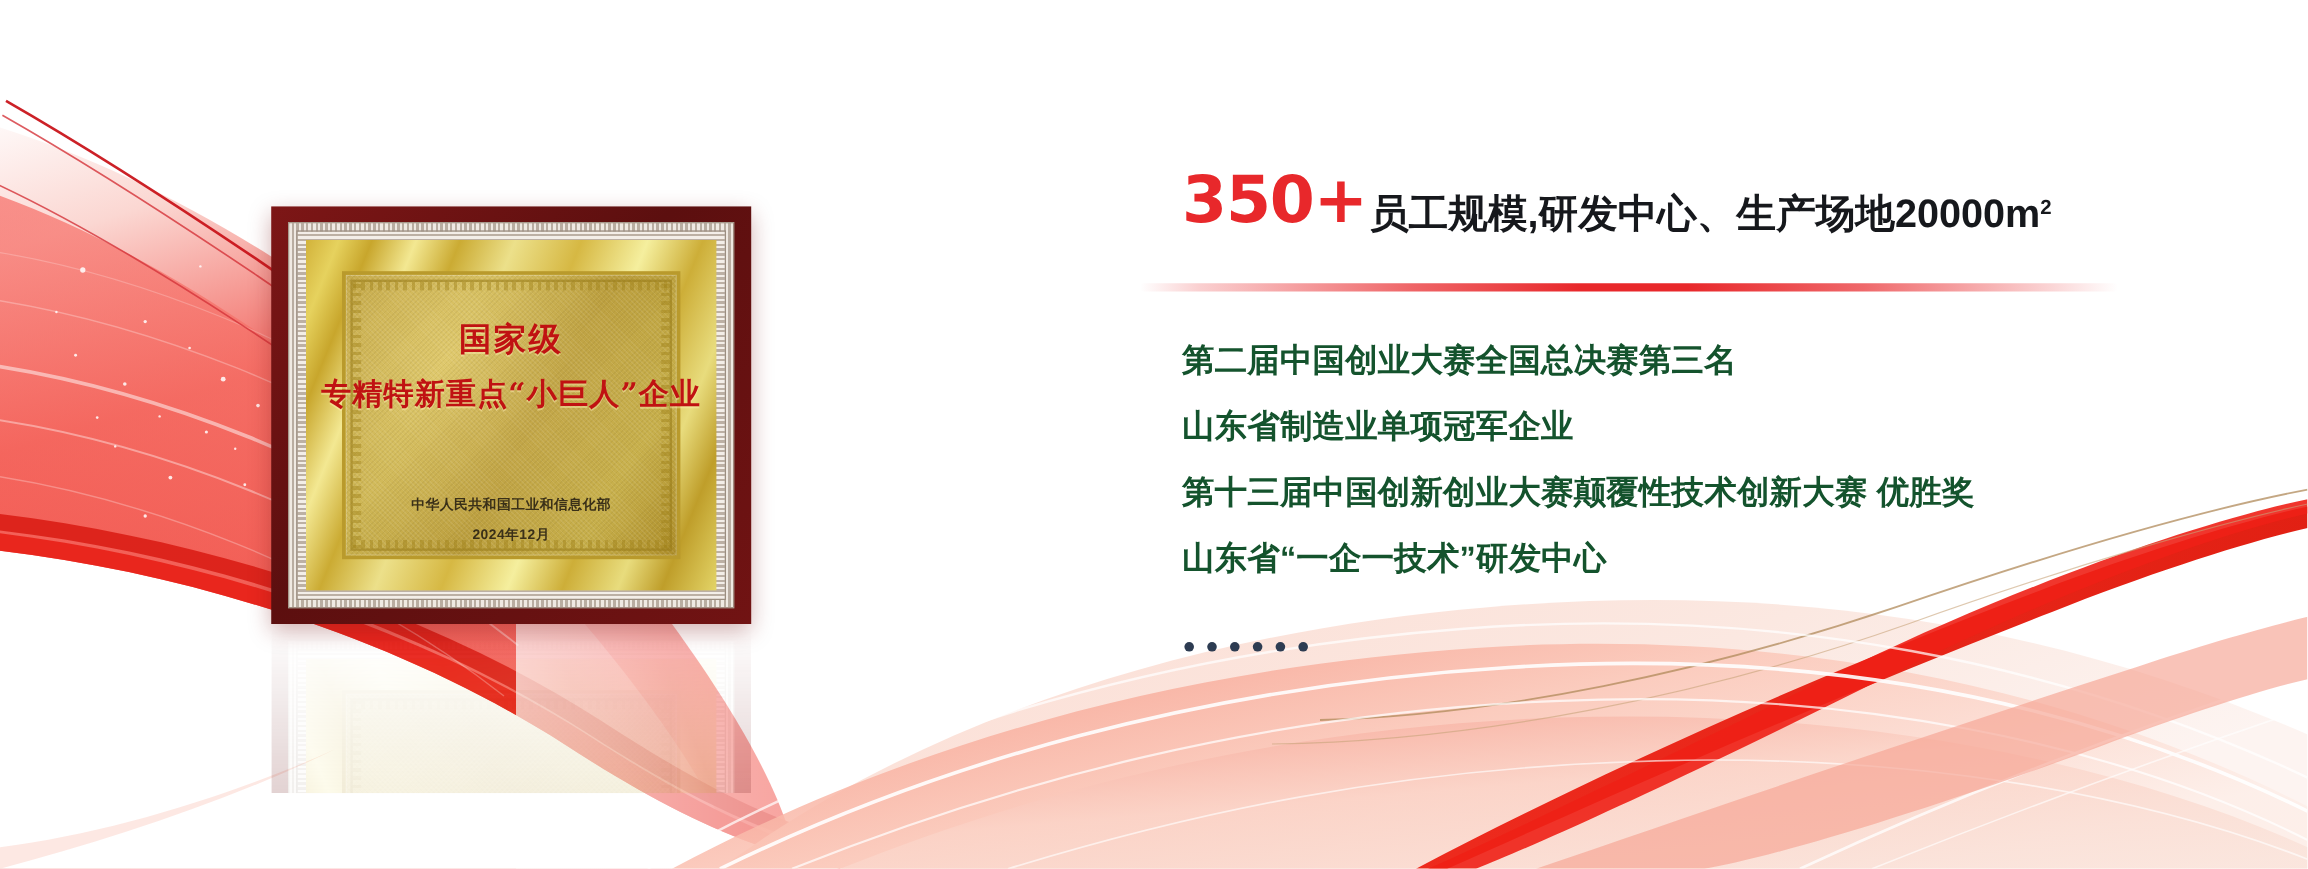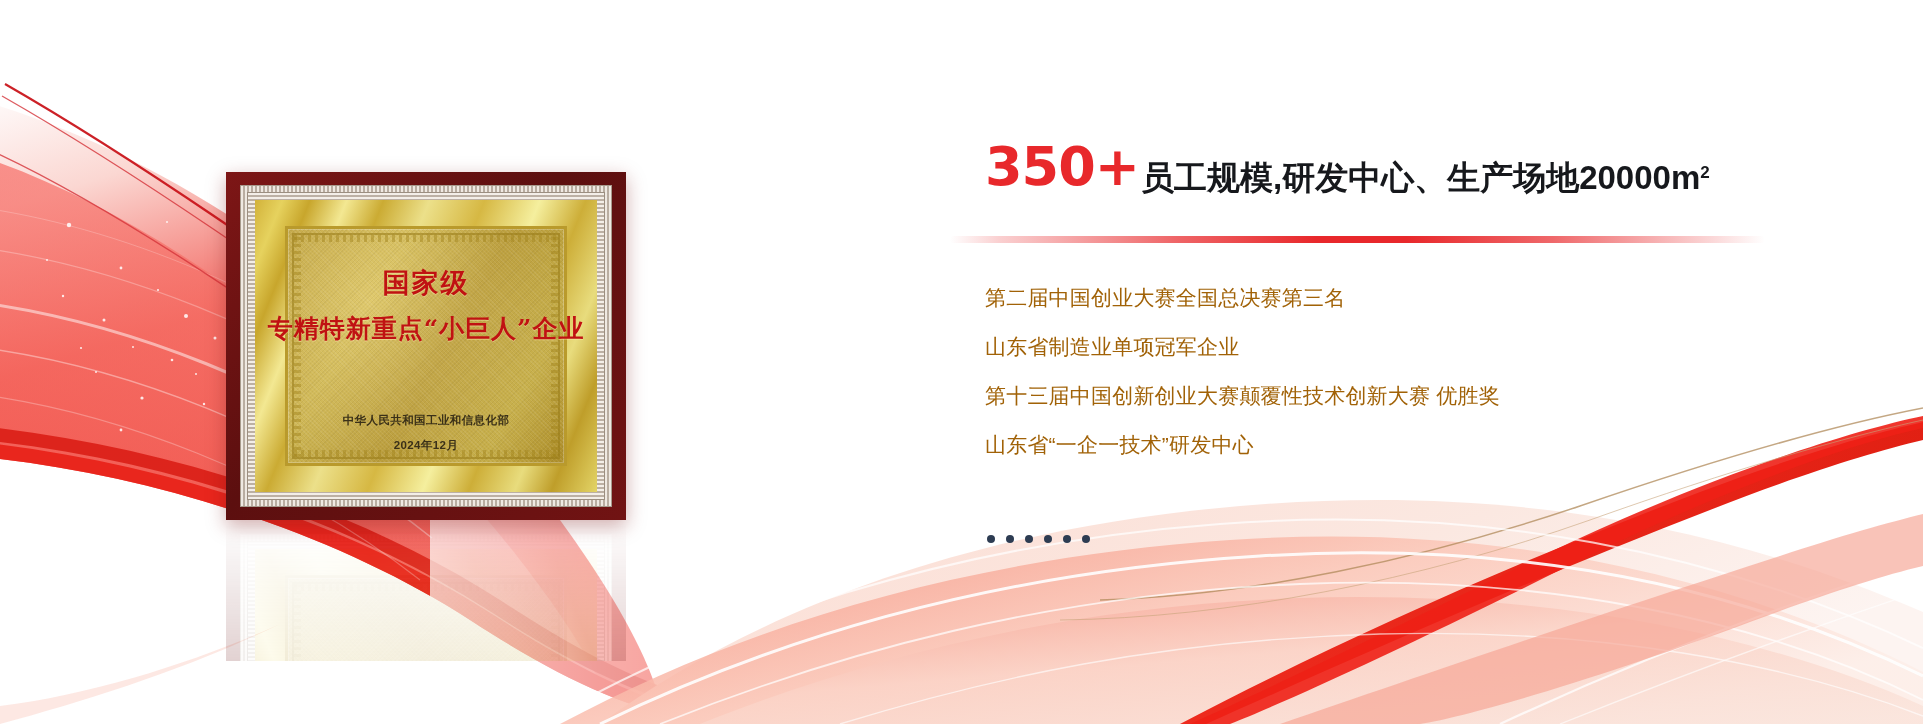--- a/index.html
+++ b/index.html
@@ -147,25 +147,26 @@
        rgba(232,40,43,.70) 74%,
        rgba(232,40,43,.20) 93%,
        rgba(232,40,43,0) 100%);
     border-radius:4px;
   }
   .award-list{
     position:absolute;left:0;top:147px;
     list-style:none;margin:0;padding:0;
   }
   .award-item{
-    font-size:21px;color:#a16207;
+    font-size:27px;color:#14532d;
     line-height:1;
     margin-bottom:28px;
     white-space:nowrap;
     letter-spacing:.2px;
+    font-weight:bold;
   }
   .dots{
     position:absolute;left:2px;top:395px;
     display:flex;gap:11px;
   }
   .dots span{
     display:block;width:8px;height:8px;border-radius:50%;
     background:#2d3c52;
   }
 </style>

